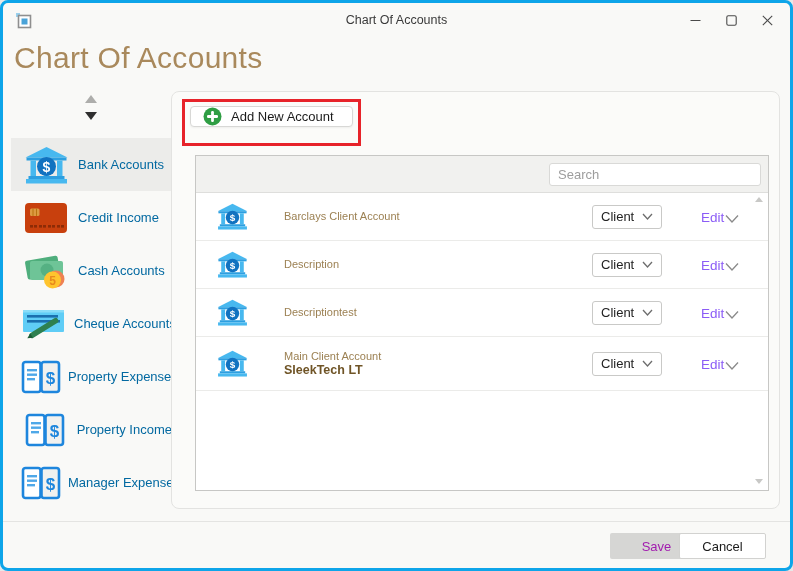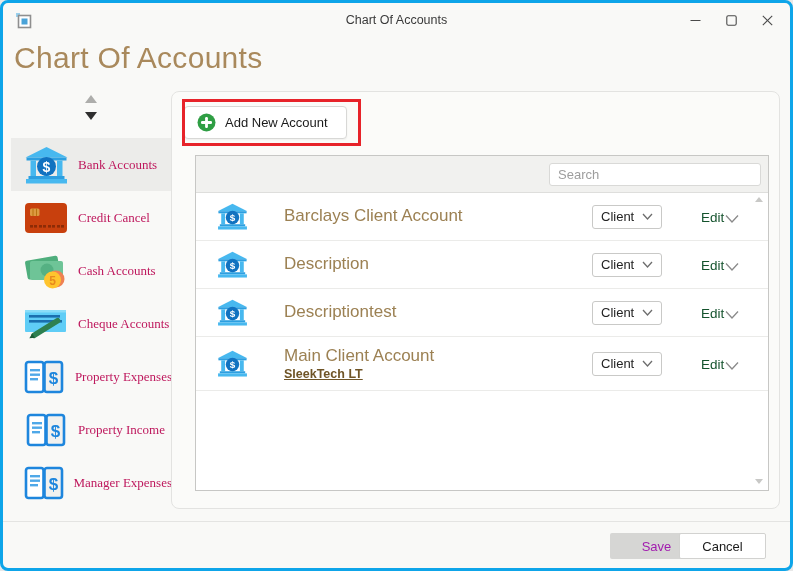--- a/index.html
+++ b/index.html
@@ -22,51 +22,51 @@
   
   .scroll-arrows { position:absolute; left:8px; top:92px; width:160px; text-align:center; }
   .tri-up { width:0; height:0; margin:0 auto 9px auto; border-left:6px solid transparent;
     border-right:6px solid transparent; border-bottom:8px solid #adadab; cursor:pointer; }
   .tri-down { width:0; height:0; margin:0 auto; border-left:6px solid transparent;
     border-right:6px solid transparent; border-top:8px solid #2e2e2e; cursor:pointer; }
   .sidebar { position:absolute; left:8px; top:135px; width:161px; }
   .side-item { height:53px; display:flex; align-items:center; cursor:pointer; padding-left:10px; }
   .side-item.selected { background:#ececea; }
   .side-icon { width:50px; display:flex; align-items:center; justify-content:center; }
-  .side-label { font-size:13px; color:#be185d; margin-left:7px; white-space:nowrap;font-family:Liberation Serif, serif; }
+  .side-label { font-size:13px; color:#0369a1; margin-left:7px; white-space:nowrap; }
   
   .main-panel { position:absolute; left:168px; top:88px; width:609px; height:418px;
     background:#fbfbf9; border:1px solid #e3e3e1; border-radius:8px; }
-  .add-btn { position:absolute; left:181px; top:103px; height:33px; width:163px;
+  .add-btn { position:absolute; left:187px; top:103px; height:21px; width:163px;
     background:#ffffff; border:1px solid #d8d8d6; border-radius:4px;
     box-shadow:0 1px 2px rgba(0,0,0,.05); display:flex; align-items:center;
     padding-left:12px; gap:9px; cursor:pointer; font-size:13px; color:#1b1b1b; }
   .annotation { position:absolute; left:179px; top:96px; width:179px; height:47px;
     border:3px solid #e7232a; pointer-events:none; z-index:6; }
   
   .acct-table { position:absolute; left:192px; top:152px; width:574px; height:336px;
     background:#ffffff; border:1px solid #c7c7c5; }
   .tbl-header { position:relative; height:37px; background:#f1f1ef; border-bottom:1px solid #dededc; }
   .search-input { position:absolute; right:7px; top:7px; width:212px; height:23px;
     border:1px solid #d9d9d7; border-radius:3px; font-size:13px; padding:0 8px; color:#333;
     font-family:"Liberation Sans", sans-serif; background:#fff; }
   .search-input::placeholder { color:#9d9d9d; }
   .acct-row { position:relative; height:48px; border-bottom:1px solid #ebebe9;
     display:flex; align-items:center; }
   .acct-row.tall { height:54px; }
   .row-bank-icon { margin-left:21px; width:32px; display:flex; align-items:center; }
   .row-name-block { margin-left:35px; }
-  .row-name { font-size:17px; color:#9c8153; }
-  .row-sub { font-size:12.5px; font-weight:700; color:#6f5426; margin-top:1px;text-decoration:underline; }
+  .row-name { font-size:11px; color:#9c8153; }
+  .row-sub { font-size:12.5px; font-weight:700; color:#6f5426; margin-top:1px; }
   .row-select { position:absolute; left:396px; top:50%; transform:translateY(-50%);
     width:70px; height:24px; background:#fff; border:1px solid #c9c9c7; border-radius:3px;
     display:flex; align-items:center; justify-content:space-between; padding:0 8px;
     font-size:13px; color:#222; cursor:pointer; }
   .row-edit { position:absolute; left:505px; top:50%; transform:translateY(-50%);
-    font-size:13.5px; color:#14532d; cursor:pointer; background:none; border:none;
+    font-size:13.5px; color:#8b5cf6; cursor:pointer; background:none; border:none;
     font-family:"Liberation Sans", sans-serif; }
   .row-chevron { position:absolute; left:529px; top:50%; transform:translateY(-42%); cursor:pointer; }
   .mini-tri-up { position:absolute; right:5px; top:41px; width:0; height:0;
     border-left:4px solid transparent; border-right:4px solid transparent;
     border-bottom:5px solid #c8c8c6; cursor:pointer; }
   .mini-tri-down { position:absolute; right:5px; bottom:6px; width:0; height:0;
     border-left:4px solid transparent; border-right:4px solid transparent;
     border-top:5px solid #c8c8c6; cursor:pointer; }
   
   .footer-divider { position:absolute; left:0; right:0; top:518px; height:1px; background:#e4e4e2; }
@@ -149,21 +149,21 @@
               <rect x="10" y="23" width="3" height="2.6"></rect>
             <rect x="15" y="23" width="3" height="2.6"></rect>
               <rect x="19" y="23" width="3" height="2.6"></rect>
             <rect x="24" y="23" width="3" height="2.6"></rect>
               <rect x="28" y="23" width="3" height="2.6"></rect>
             <rect x="33" y="23" width="3" height="2.6"></rect>
               <rect x="37" y="23" width="3" height="2.6"></rect>
           </g>
         </svg>
       </span>
-      <span class="side-label">Credit Cancel</span>
+      <span class="side-label">Credit Income</span>
     </div>
 
     <div class="side-item">
       <span class="side-icon">
         <svg width="46" height="36" viewBox="0 0 46 36">
           <g transform="rotate(-10 20 14)">
               <rect x="3" y="5" width="33" height="19" rx="2" fill="#4fae7c"></rect>
             </g>
           <rect x="7" y="8" width="33" height="19" rx="2" fill="#6ec497"></rect>
           <circle cx="24" cy="17" r="6.5" fill="#55b183"></circle>

